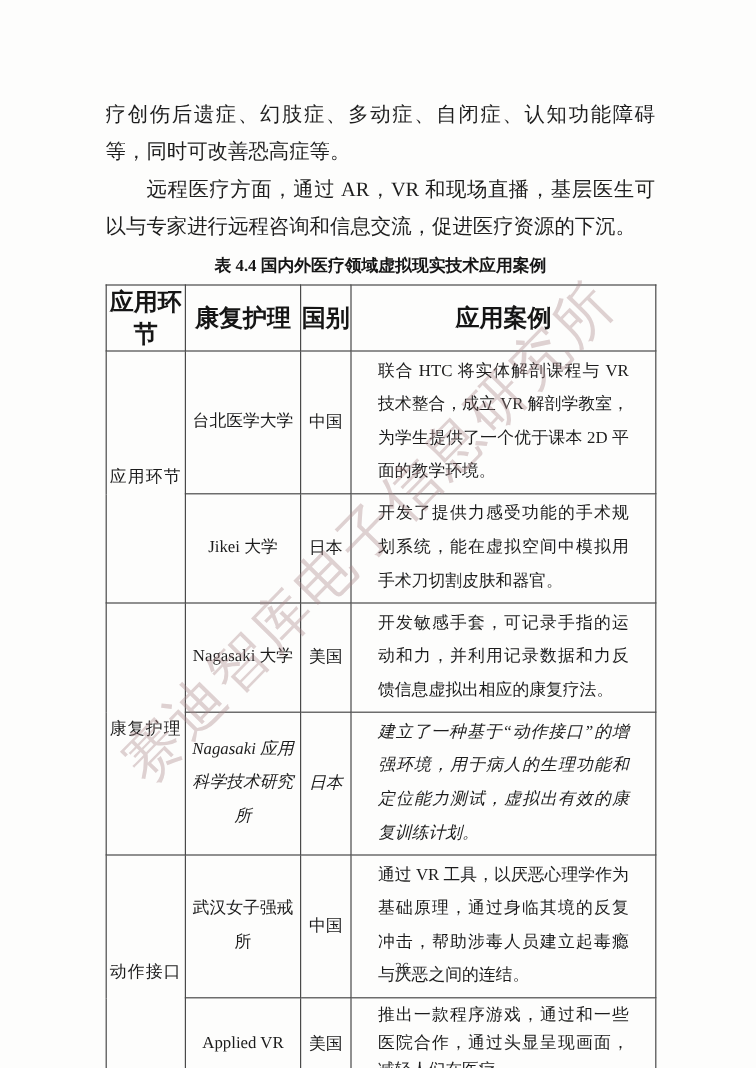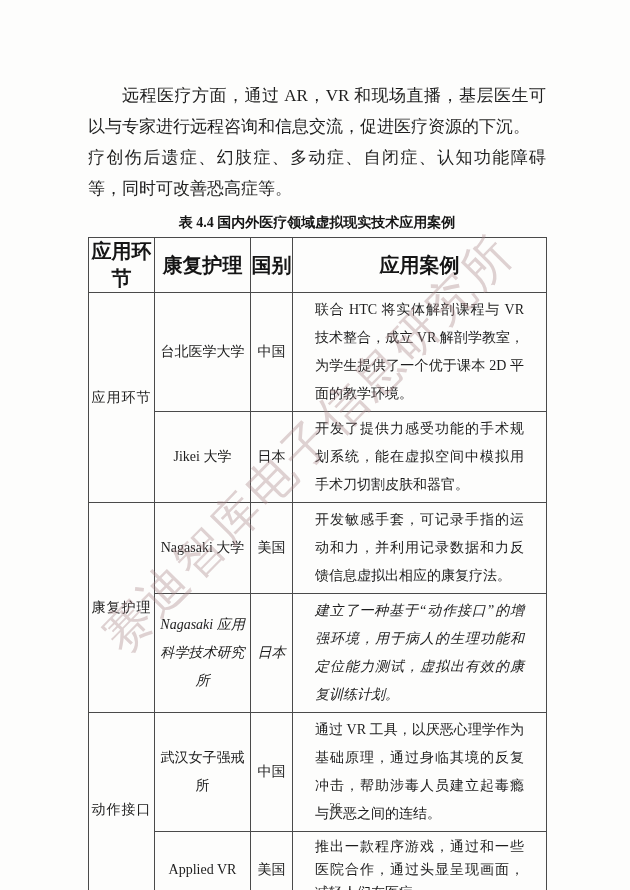--- a/index.html
+++ b/index.html
@@ -117,22 +117,22 @@
 </style>
 </head>
 <body>
 
 <div class="page">
 
   <div class="watermark">赛迪智库电子信息研究所</div>
 
   <div class="content">
 
+    <p class="para">疗创伤后遗症、幻肢症、多动症、自闭症、认知功能障碍等，同时可改善恐高症等。</p>
     <p class="para indent">远程医疗方面，通过 AR，VR 和现场直播，基层医生可以与专家进行远程咨询和信息交流，促进医疗资源的下沉。</p>
-    <p class="para">疗创伤后遗症、幻肢症、多动症、自闭症、认知功能障碍等，同时可改善恐高症等。</p>
 
     <div class="table-title">表 4.4 国内外医疗领域虚拟现实技术应用案例</div>
 
     <table class="cases">
       <colgroup>
         <col style="width:66px">
         <col style="width:96px">
         <col style="width:42px">
         <col style="width:254px">
       </colgroup>

